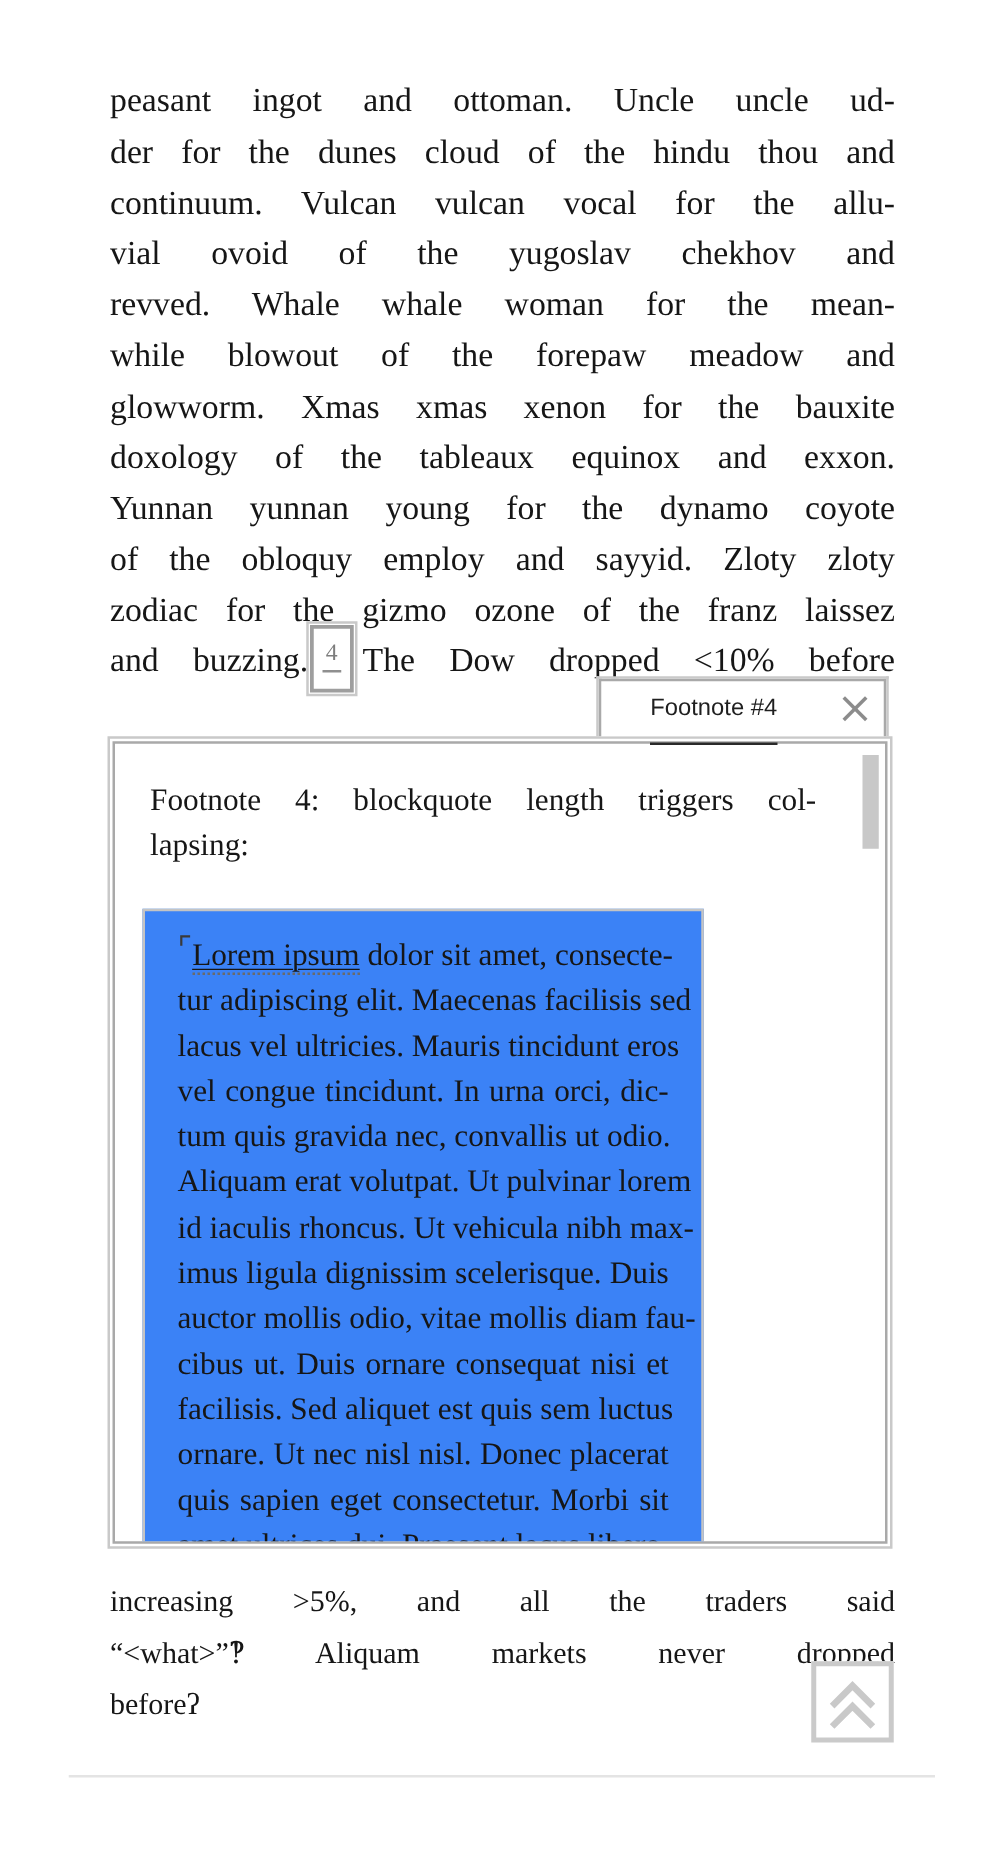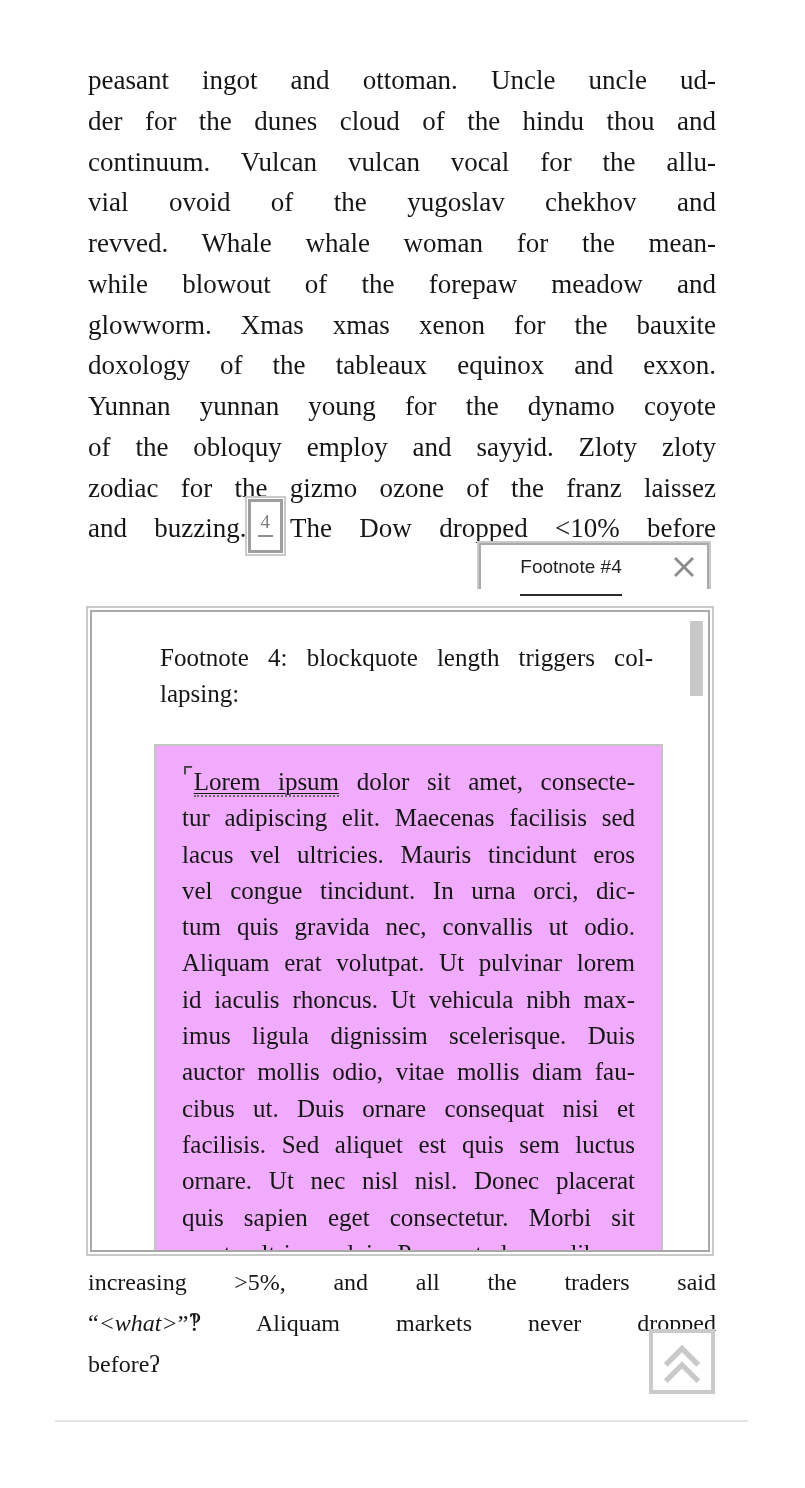--- a/index.html
+++ b/index.html
@@ -25,24 +25,24 @@
   }
   .ref::before {
     content:""; position:absolute; left:-10px; right:-10px; top:-13px; bottom:-18px;
     border:3px solid #9e9e9e;
     box-shadow:0 0 0 1px #ffffff, 0 0 0 3px #c9c9c9;
     pointer-events:none;
   }
 
   
   .popup {
-    position:absolute; left:90px; top:610px; width:620px; height:642px;
+    position:absolute; left:90px; top:593px; width:620px; height:642px;
     background:#ffffff; border:2px solid #a9a9a9;
     box-shadow:0 0 0 2px #ffffff, 0 0 0 4px #c9c9c9;
-    z-index:3; overflow:hidden;padding-left:40px;
+    z-index:3; overflow:hidden;
   }
   .popup-content { padding:28px 55px 0 28px; font-size:25px; line-height:36px; }
 
   .tab {
     position:absolute; left:479px; top:543px; width:230px; height:46px;
     background:#ffffff; border:2px solid #a9a9a9; border-bottom:none;
     z-index:4; display:flex; align-items:center;
   }
   .tab::before {
     content:""; position:absolute; left:-4px; right:-4px; top:-4px; bottom:0;
@@ -54,35 +54,35 @@
     font-size:19px; color:#1f1f1f;
   }
   .tab-title span { border-bottom:2px solid #2a2a2a; padding-bottom:17px; }
   .tab-close { width:46px; height:100%; display:flex; align-items:center; justify-content:center; cursor:pointer; }
 
   .scroll-thumb {
     position:absolute; right:5px; top:9px; width:13px; height:75px; background:#c8c8c8;
   }
 
   .bq {
-    margin:32px 0 0 -6px; width:509px;
-    background:#f0abfc; border:2px solid #c4c4c4;
+    margin:32px 0 0 -6px; width:449px;
+    background:#3b82f6; border:2px solid #c4c4c4;
     padding:13px 26px; line-height:36.3px;
   }
   .bq-marker { display:inline-block; vertical-align:5px; color:#3a3a3a; }
   .bq-link {
     text-decoration:underline; text-decoration-thickness:1px; text-underline-offset:3px;
     border-bottom:2px dotted #6a6a6a; color:#161616;
   }
 
   .para2 {
     position:absolute; left:88px; top:1262px; width:628px;
     font-size:24px; line-height:40.75px;
   }
-  .ital { font-style:italic; }
+  .ital { }
 
   .scroll-top {
     position:absolute; left:649px; top:1329px; width:66px; height:65px;
     background:#ffffff; border:4px solid #cacaca; z-index:5;
     display:flex; align-items:center; justify-content:center; cursor:pointer;
   }
 
   .divider {
     position:absolute; left:55px; top:1420px; width:693px; height:2px; background:#e4e4e4;
   }

